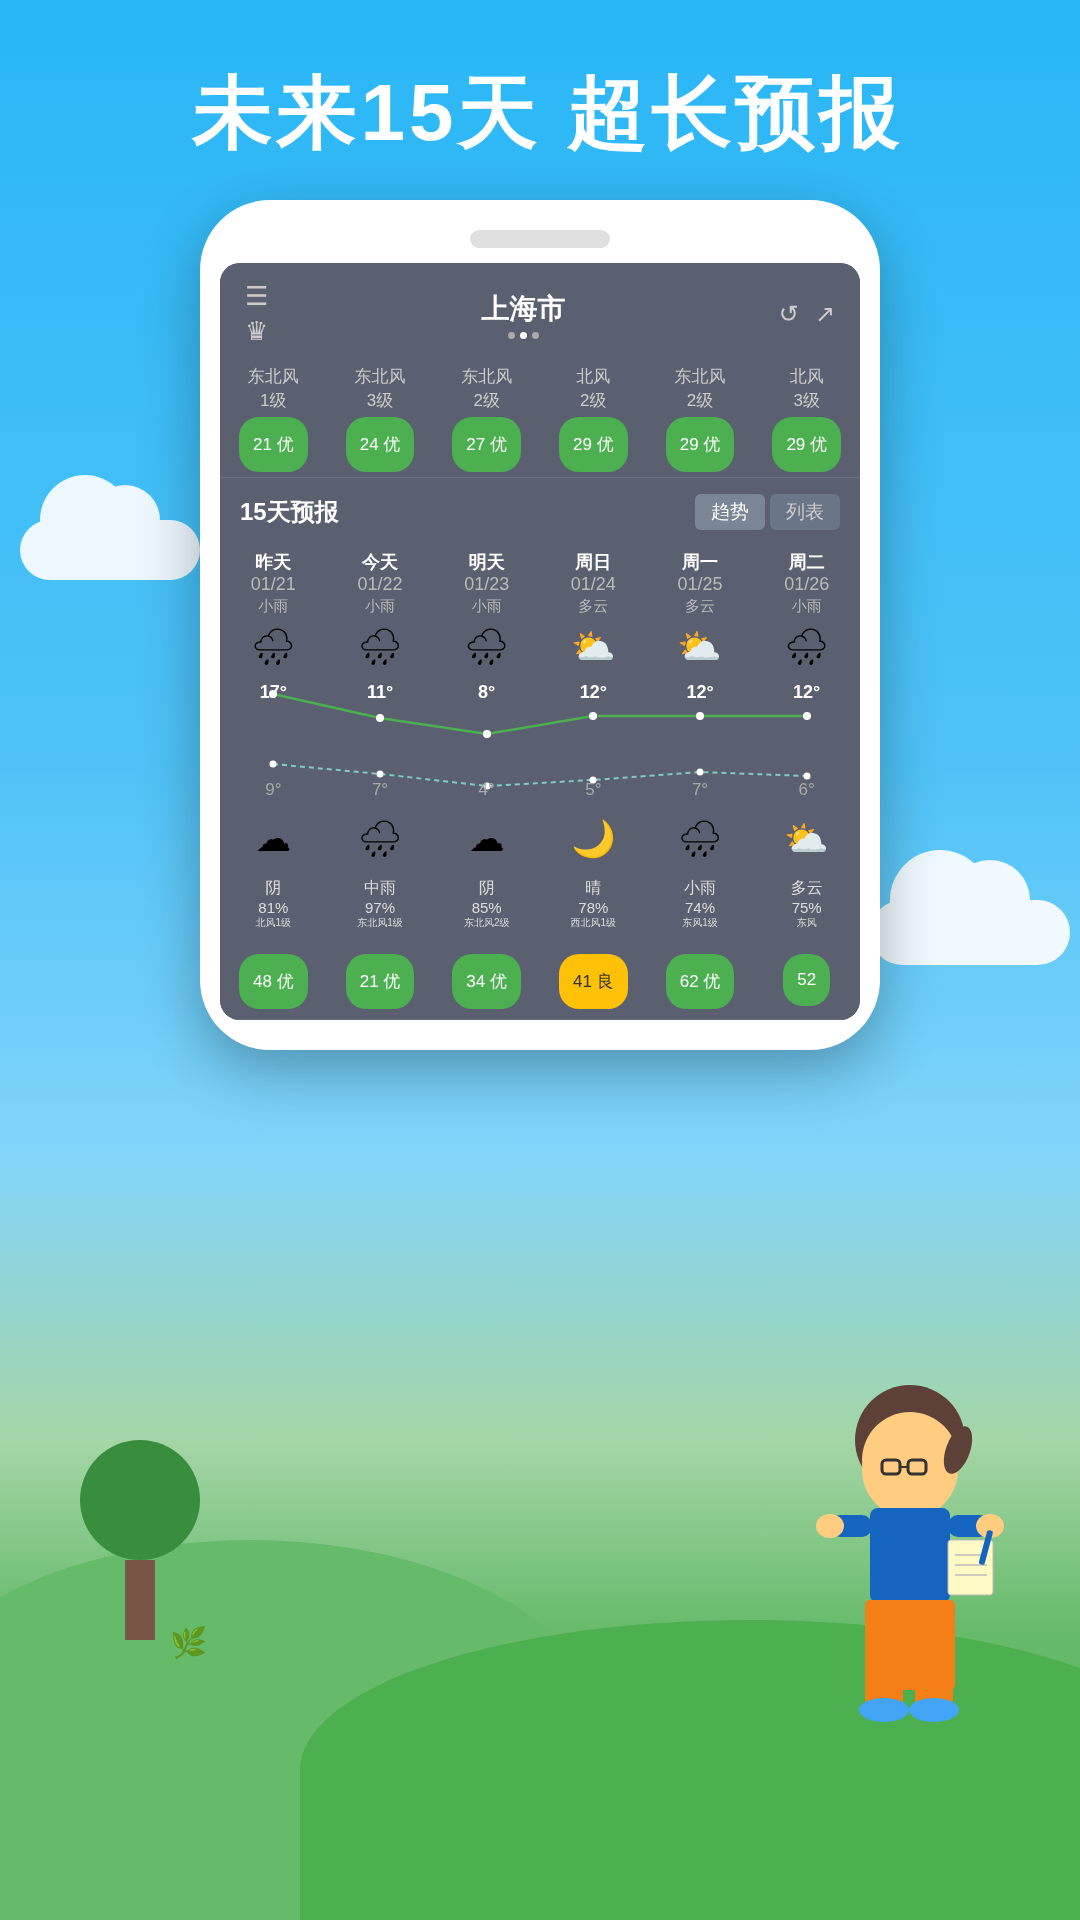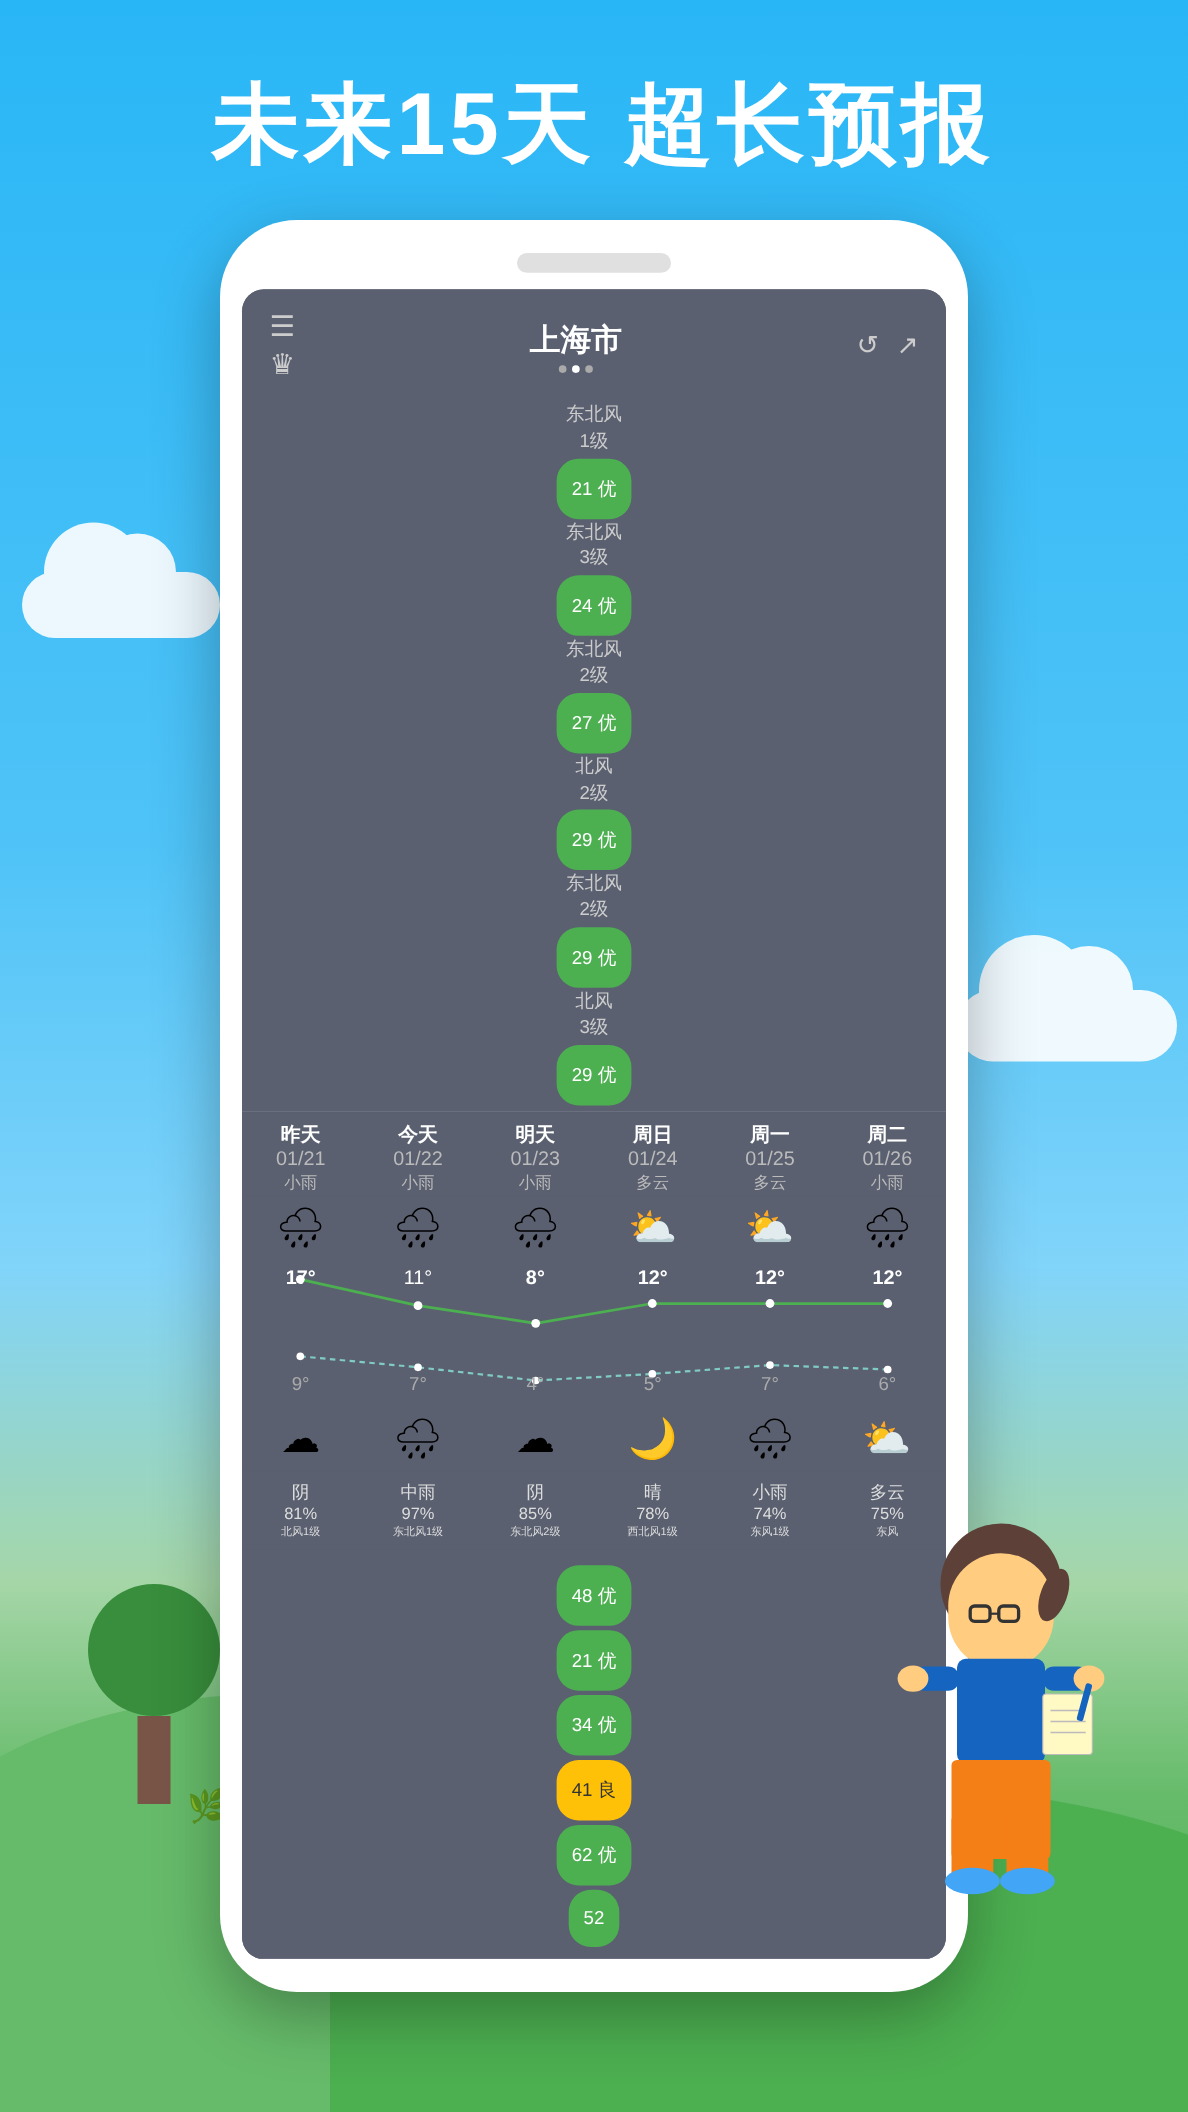--- a/index.html
+++ b/index.html
@@ -164,21 +164,20 @@
       color: #ccc;
       font-size: 24px;
     }
 
     
     .wind-row {
       display: flex;
       background: #5a6070;
       padding: 10px 0 5px;
       border-bottom: 1px solid #6a7080;
-      flex-direction: column;
     }
     .wind-col {
       flex: 1;
       text-align: center;
     }
     .wind-text {
       color: #ccc;
       font-size: 17px;
       line-height: 1.4;
     }
@@ -347,20 +346,27 @@
         <div class="wind-col">
           <div class="wind-text">东北风<br>2级</div>
           <div class="aqi-badge">29 优</div>
         </div>
         <div class="wind-col">
           <div class="wind-text">北风<br>3级</div>
           <div class="aqi-badge">29 优</div>
         </div>
       </div>
 
+      <div class="forecast-header">
+        <div class="forecast-title">15天预报</div>
+        <div class="forecast-tabs">
+          <div class="forecast-tab active">趋势</div>
+          <div class="forecast-tab">列表</div>
+        </div>
+      </div>
 
       <div class="days-row">
         <div class="day-col">
           <div class="day-name">昨天</div>
           <div class="day-date">01/21</div>
           <div class="day-weather">小雨</div>
         </div>
         <div class="day-col">
           <div class="day-name">今天</div>
           <div class="day-date">01/22</div>
@@ -394,21 +400,21 @@
         <div class="w-icon">🌧</div>
         <div class="w-icon">⛅</div>
         <div class="w-icon">⛅</div>
         <div class="w-icon">🌧</div>
       </div>
 
       <div class="temp-chart">
 
         <div style="display:flex;position:absolute;top:6px;left:0;right:0;">
           <div style="flex:1;text-align:center;color:white;font-size:18px;font-weight:bold;">17°</div>
-          <div style="flex:1;text-align:center;color:white;font-size:18px;font-weight:normal;">11°</div>
+          <div style="flex:1;text-align:center;color:white;font-size:18px;font-weight:bold;">11°</div>
           <div style="flex:1;text-align:center;color:white;font-size:18px;font-weight:bold;">8°</div>
           <div style="flex:1;text-align:center;color:white;font-size:18px;font-weight:bold;">12°</div>
           <div style="flex:1;text-align:center;color:white;font-size:18px;font-weight:bold;">12°</div>
           <div style="flex:1;text-align:center;color:white;font-size:18px;font-weight:bold;">12°</div>
         </div>
 
         <svg class="chart-svg" viewBox="0 0 640 130" preserveAspectRatio="none">
 
           <polyline points="53,18 160,42 267,58 373,40 480,40 587,40" fill="none" stroke="#4caf50" stroke-width="2.5" stroke-linejoin="round"></polyline>
 

